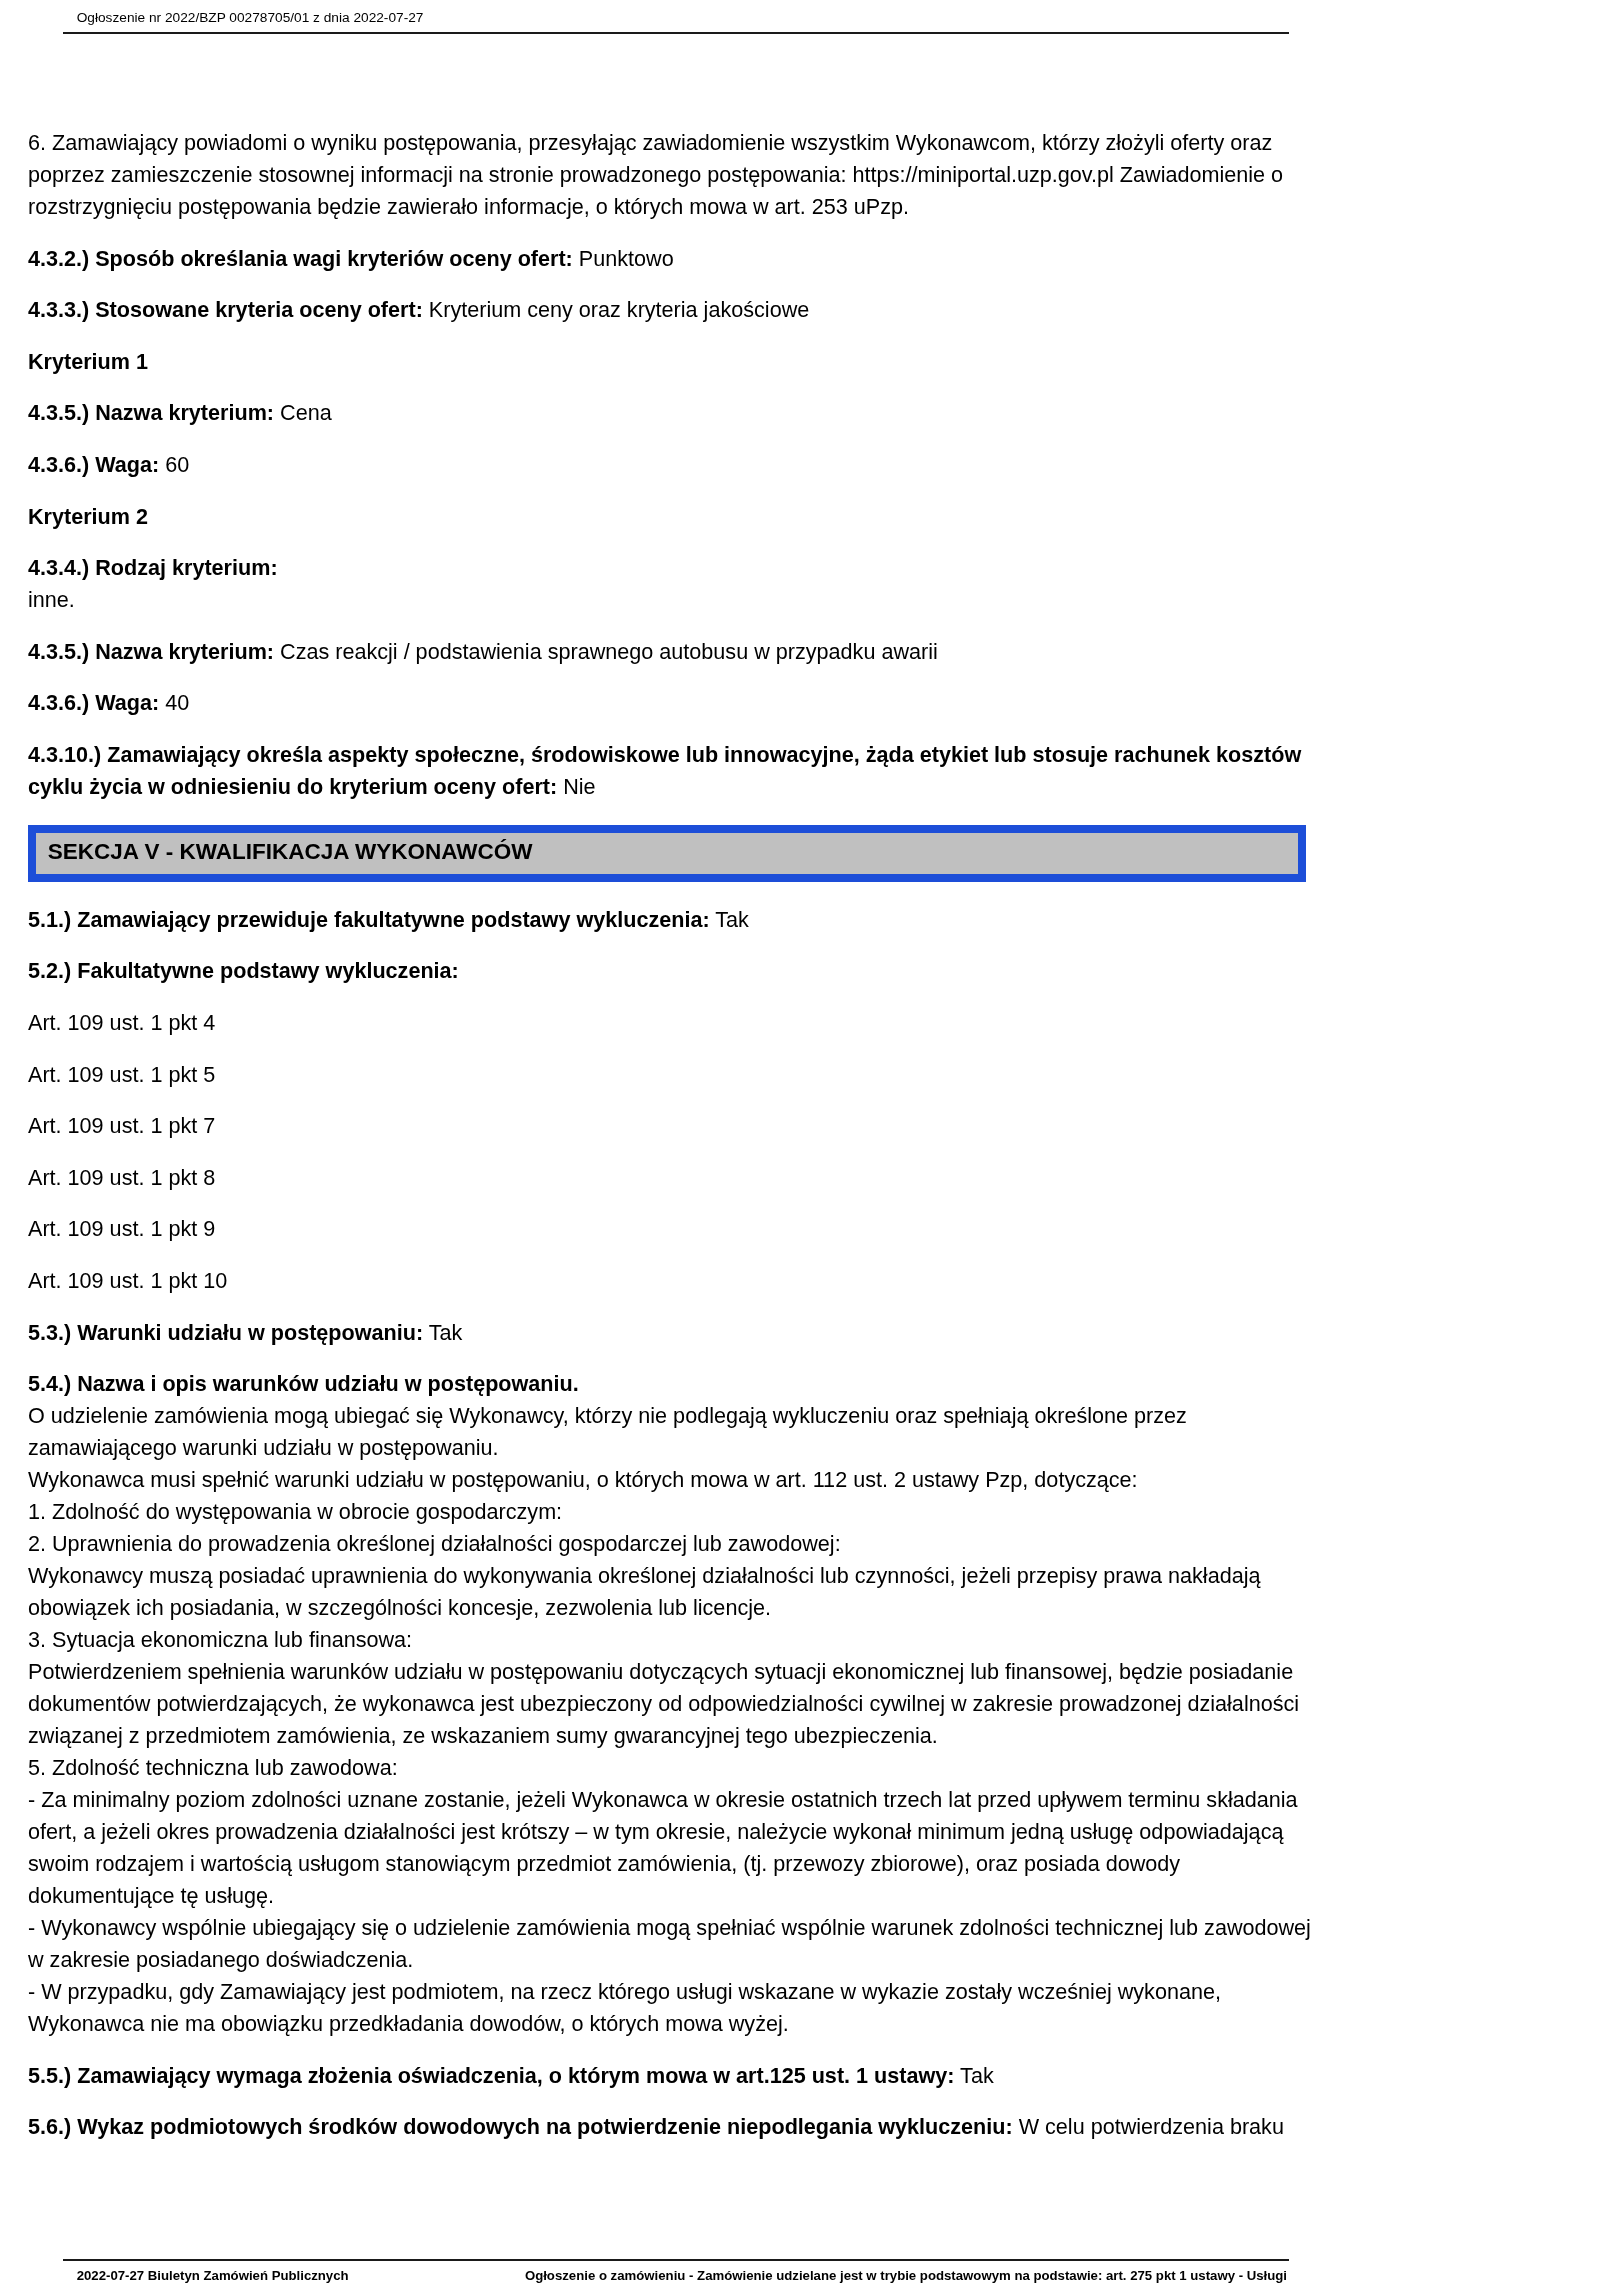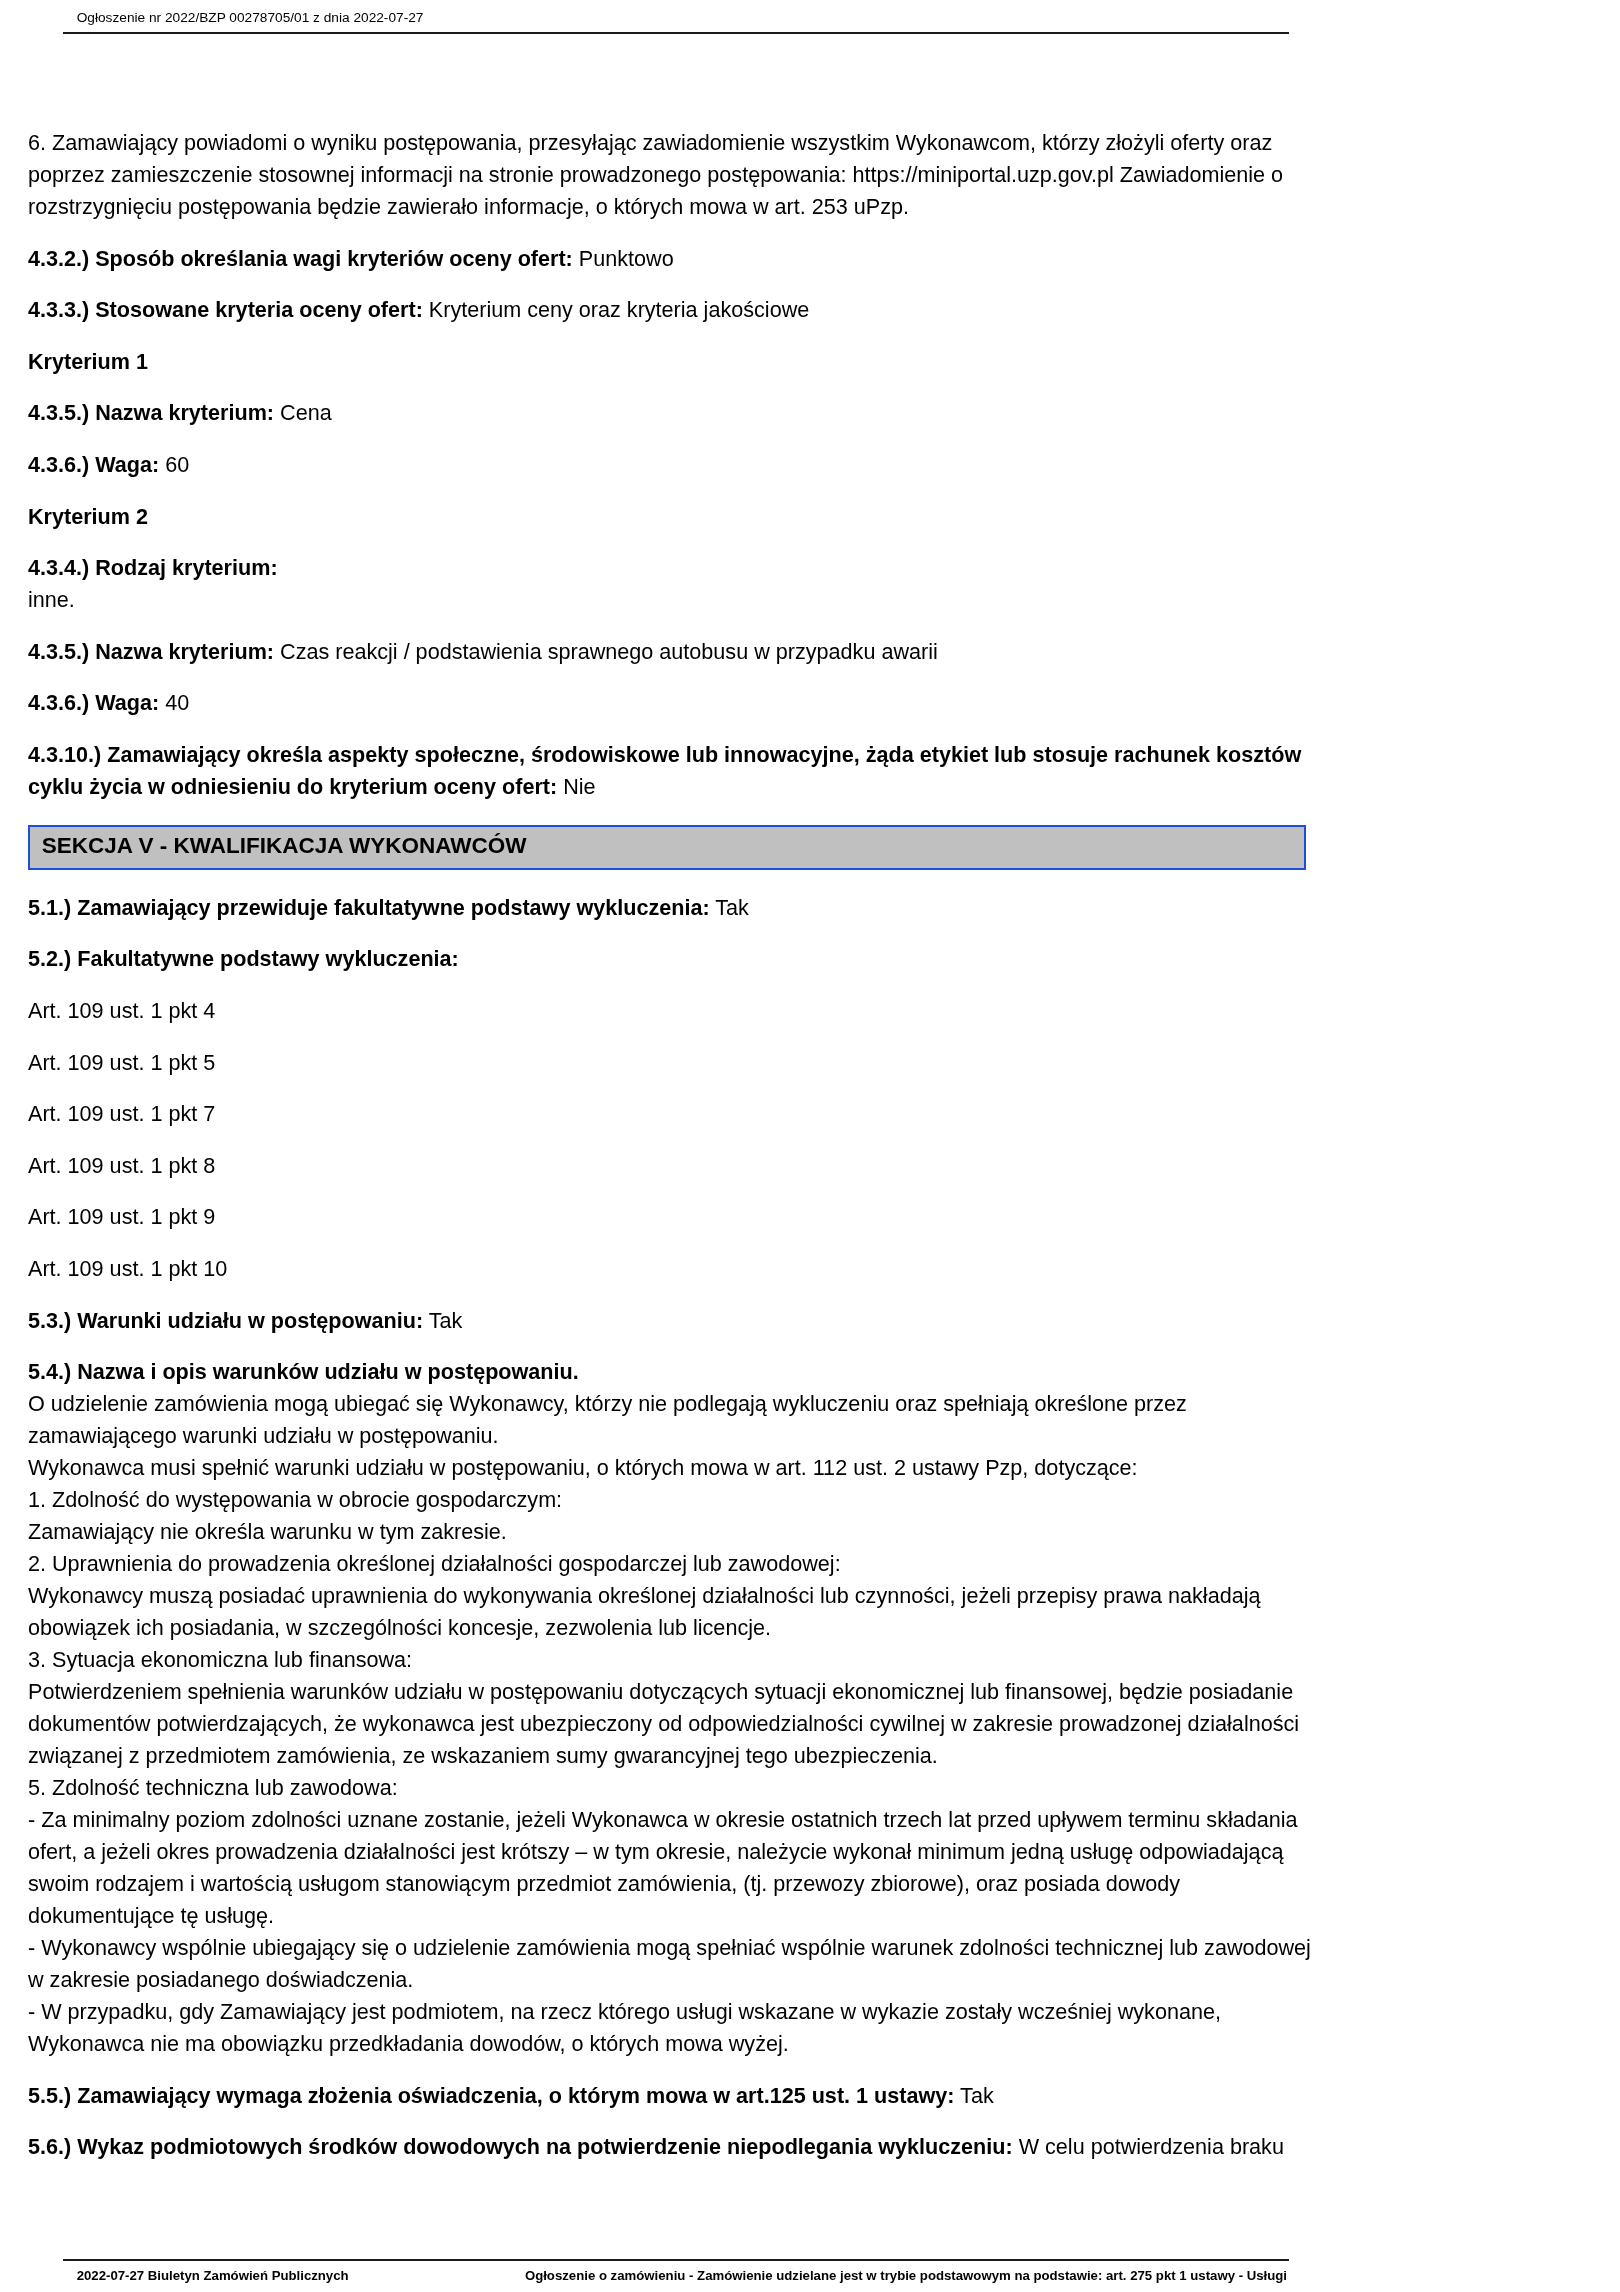--- a/index.html
+++ b/index.html
@@ -23,21 +23,21 @@
   .content {
     margin: 0 28px;
     padding-top: 73px;
     font-size: 21.6px;
     line-height: 32px;
   }
   .b { margin: 19.6px 0; }
   .b strong { font-weight: bold; }
   .section-banner {
     background: #c0c0c0;
-    border: 2px solid #1d4ed8;
+    border: 8px solid #1d4ed8;
     font-weight: bold;
     font-size: 22.5px;
     padding: 3.9px 11.8px 5.9px 11.8px;
     margin: 21.6px 17.6px 21.6px 0;
   }
   .multi div { margin: 0; }
   .page-footer {
     position: absolute;
     left: 63px;
     right: 63px;
@@ -99,21 +99,20 @@
     <p class="b">Art. 109 ust. 1 pkt 9</p>
     <p class="b">Art. 109 ust. 1 pkt 10</p>
 
     <p class="b"><strong>5.3.) Warunki udziału w postępowaniu:</strong> <span>Tak</span></p>
 
     <div class="b multi">
       <div><strong>5.4.) Nazwa i opis warunków udziału w postępowaniu.</strong></div>
       <div>O udzielenie zamówienia mogą ubiegać się Wykonawcy, którzy nie podlegają wykluczeniu oraz spełniają określone przez zamawiającego warunki udziału w postępowaniu.</div>
       <div>Wykonawca musi spełnić warunki udziału w postępowaniu, o których mowa w art. 112 ust. 2 ustawy Pzp, dotyczące:</div>
       <div>1. Zdolność do występowania w obrocie gospodarczym:</div>
-      <div>Zamawiający nie określa warunku w tym zakresie.</div>
       <div>2. Uprawnienia do prowadzenia określonej działalności gospodarczej lub zawodowej:</div>
       <div>Wykonawcy muszą posiadać uprawnienia do wykonywania określonej działalności lub czynności, jeżeli przepisy prawa nakładają obowiązek ich posiadania, w szczególności koncesje, zezwolenia lub licencje.</div>
       <div>3. Sytuacja ekonomiczna lub finansowa:</div>
       <div>Potwierdzeniem spełnienia warunków udziału w postępowaniu dotyczących sytuacji ekonomicznej lub finansowej, będzie posiadanie dokumentów potwierdzających, że wykonawca jest ubezpieczony od odpowiedzialności cywilnej w zakresie prowadzonej działalności związanej z przedmiotem zamówienia, ze wskazaniem sumy gwarancyjnej tego ubezpieczenia.</div>
       <div>5. Zdolność techniczna lub zawodowa:</div>
       <div>- Za minimalny poziom zdolności uznane zostanie, jeżeli Wykonawca w okresie ostatnich trzech lat przed upływem terminu składania ofert, a jeżeli okres prowadzenia działalności jest krótszy – w tym okresie, należycie wykonał minimum jedną usługę odpowiadającą swoim rodzajem i wartością usługom stanowiącym przedmiot zamówienia, (tj. przewozy zbiorowe), oraz posiada dowody dokumentujące tę usługę.</div>
       <div>- Wykonawcy wspólnie ubiegający się o udzielenie zamówienia mogą spełniać wspólnie warunek zdolności technicznej lub zawodowej w zakresie posiadanego doświadczenia.</div>
       <div>- W przypadku, gdy Zamawiający jest podmiotem, na rzecz którego usługi wskazane w wykazie zostały wcześniej wykonane, Wykonawca nie ma obowiązku przedkładania dowodów, o których mowa wyżej.</div>
     </div>
 

